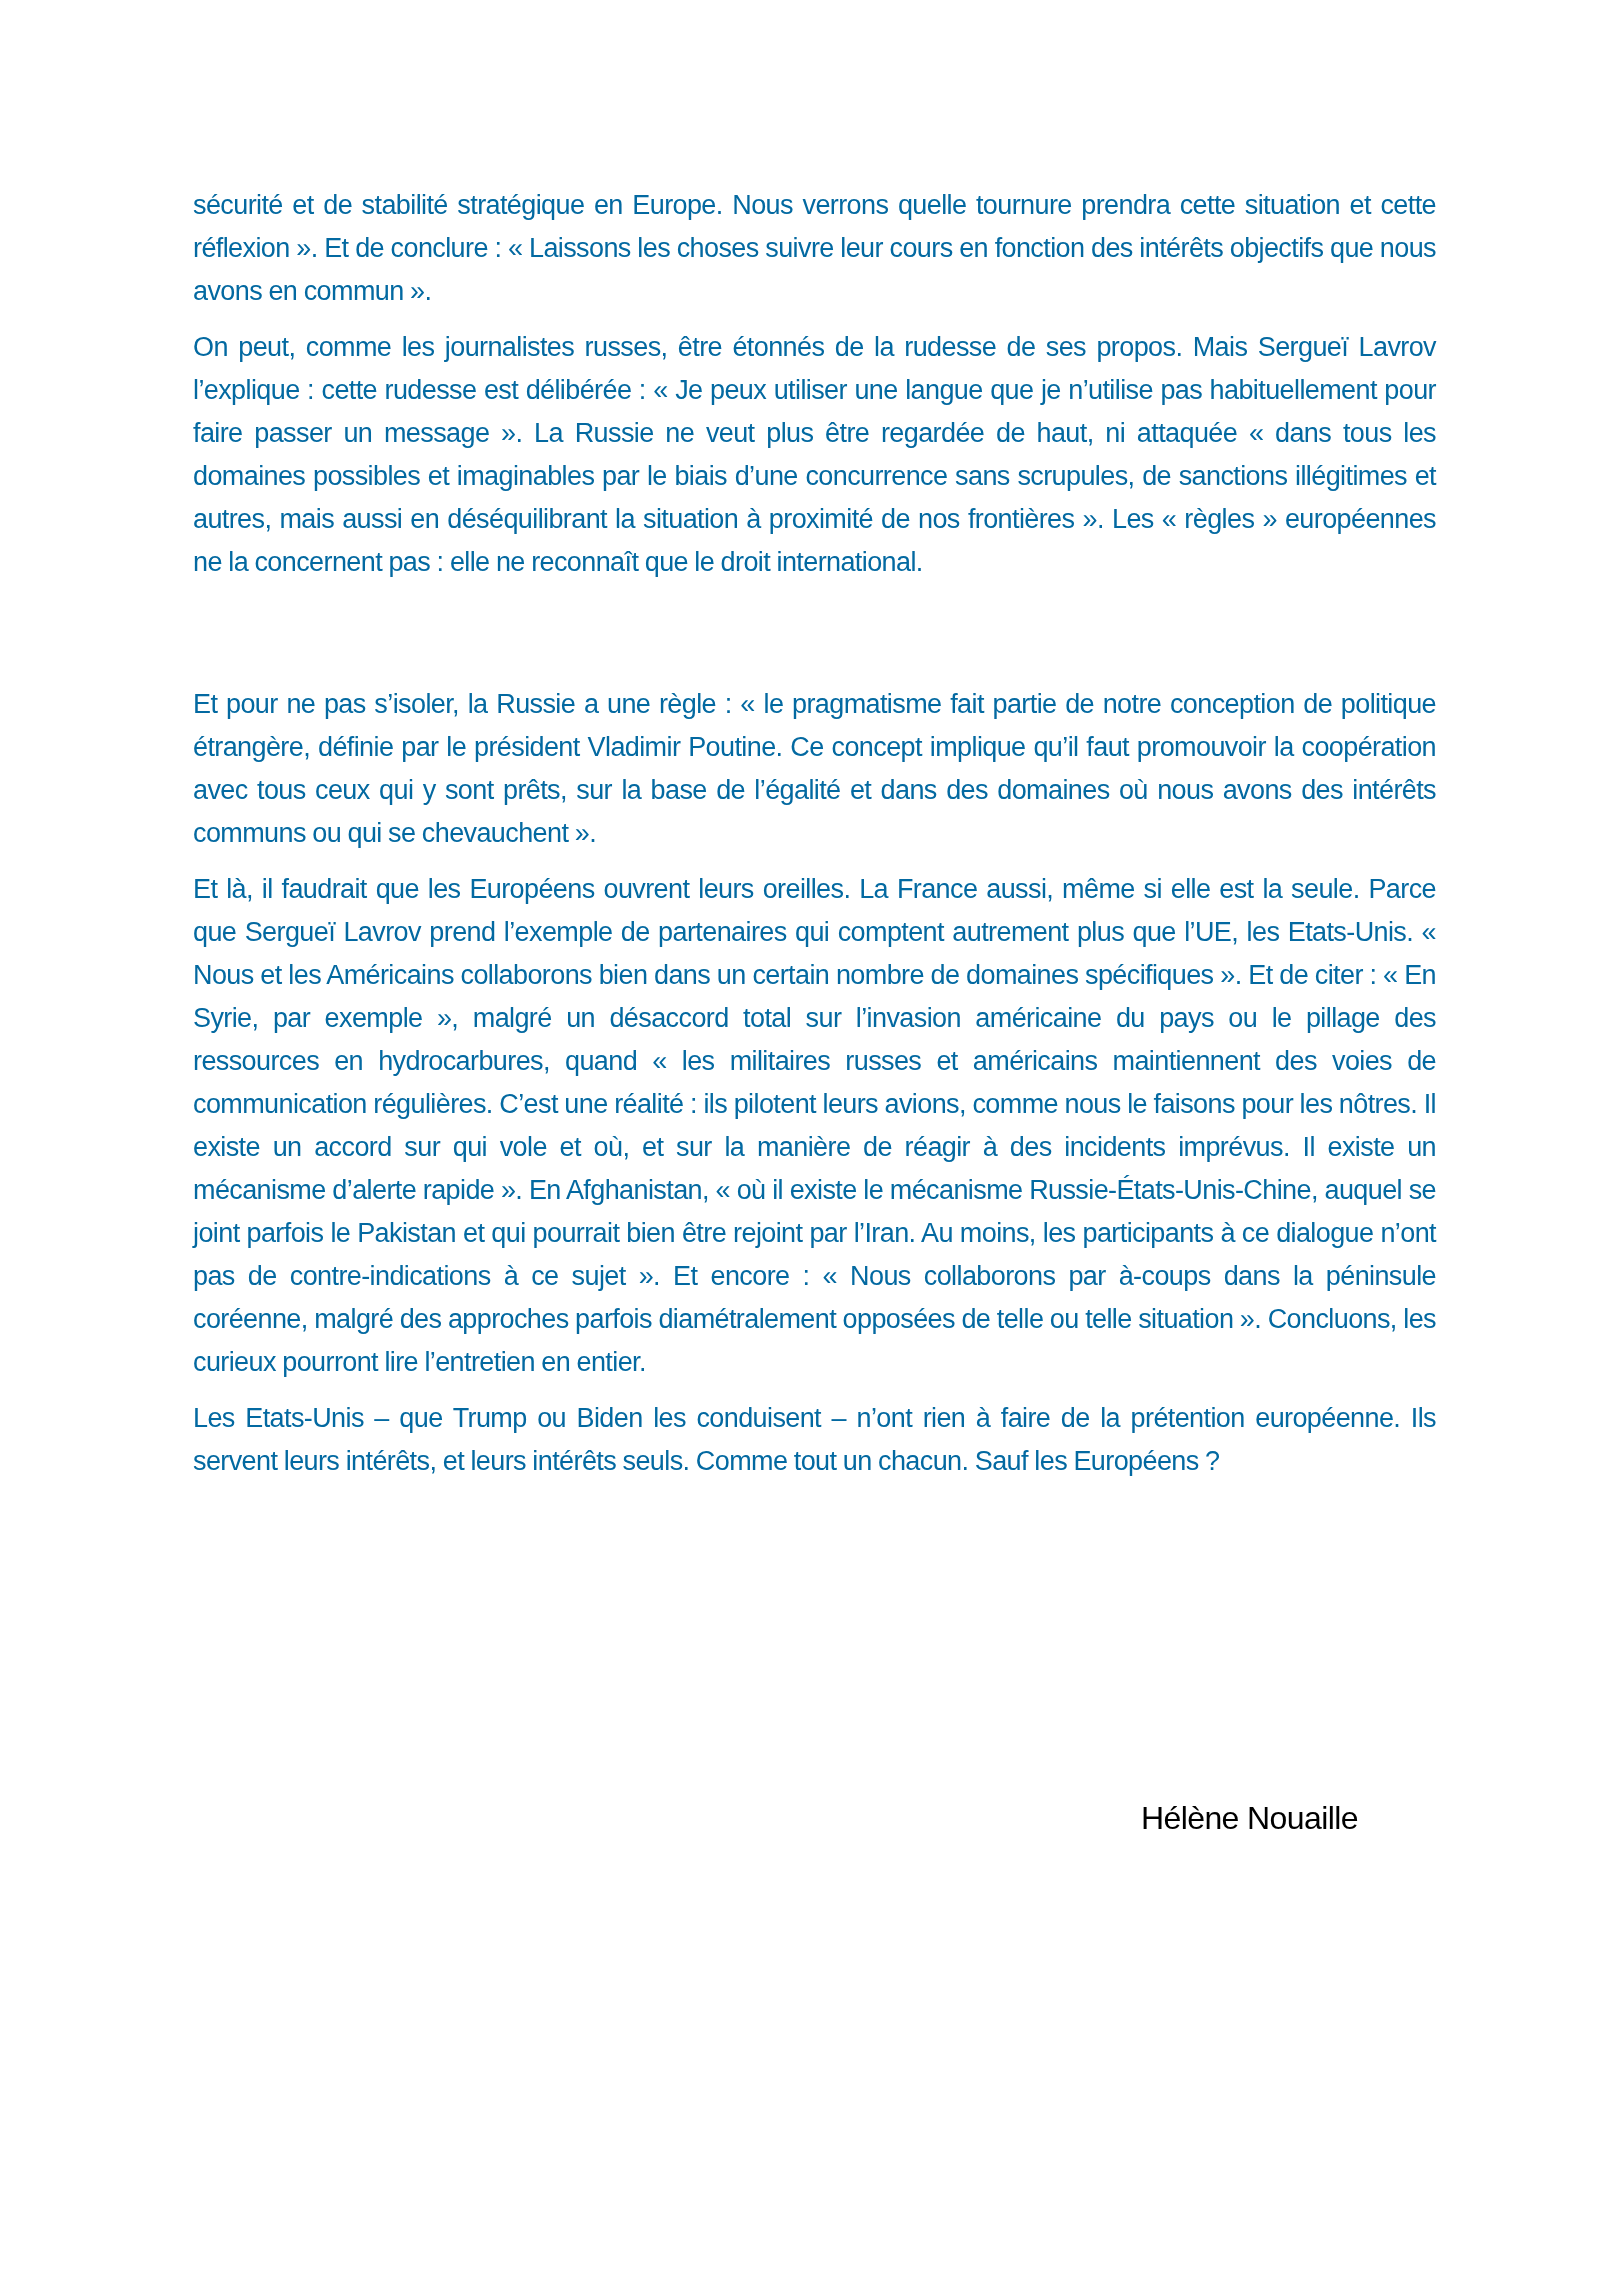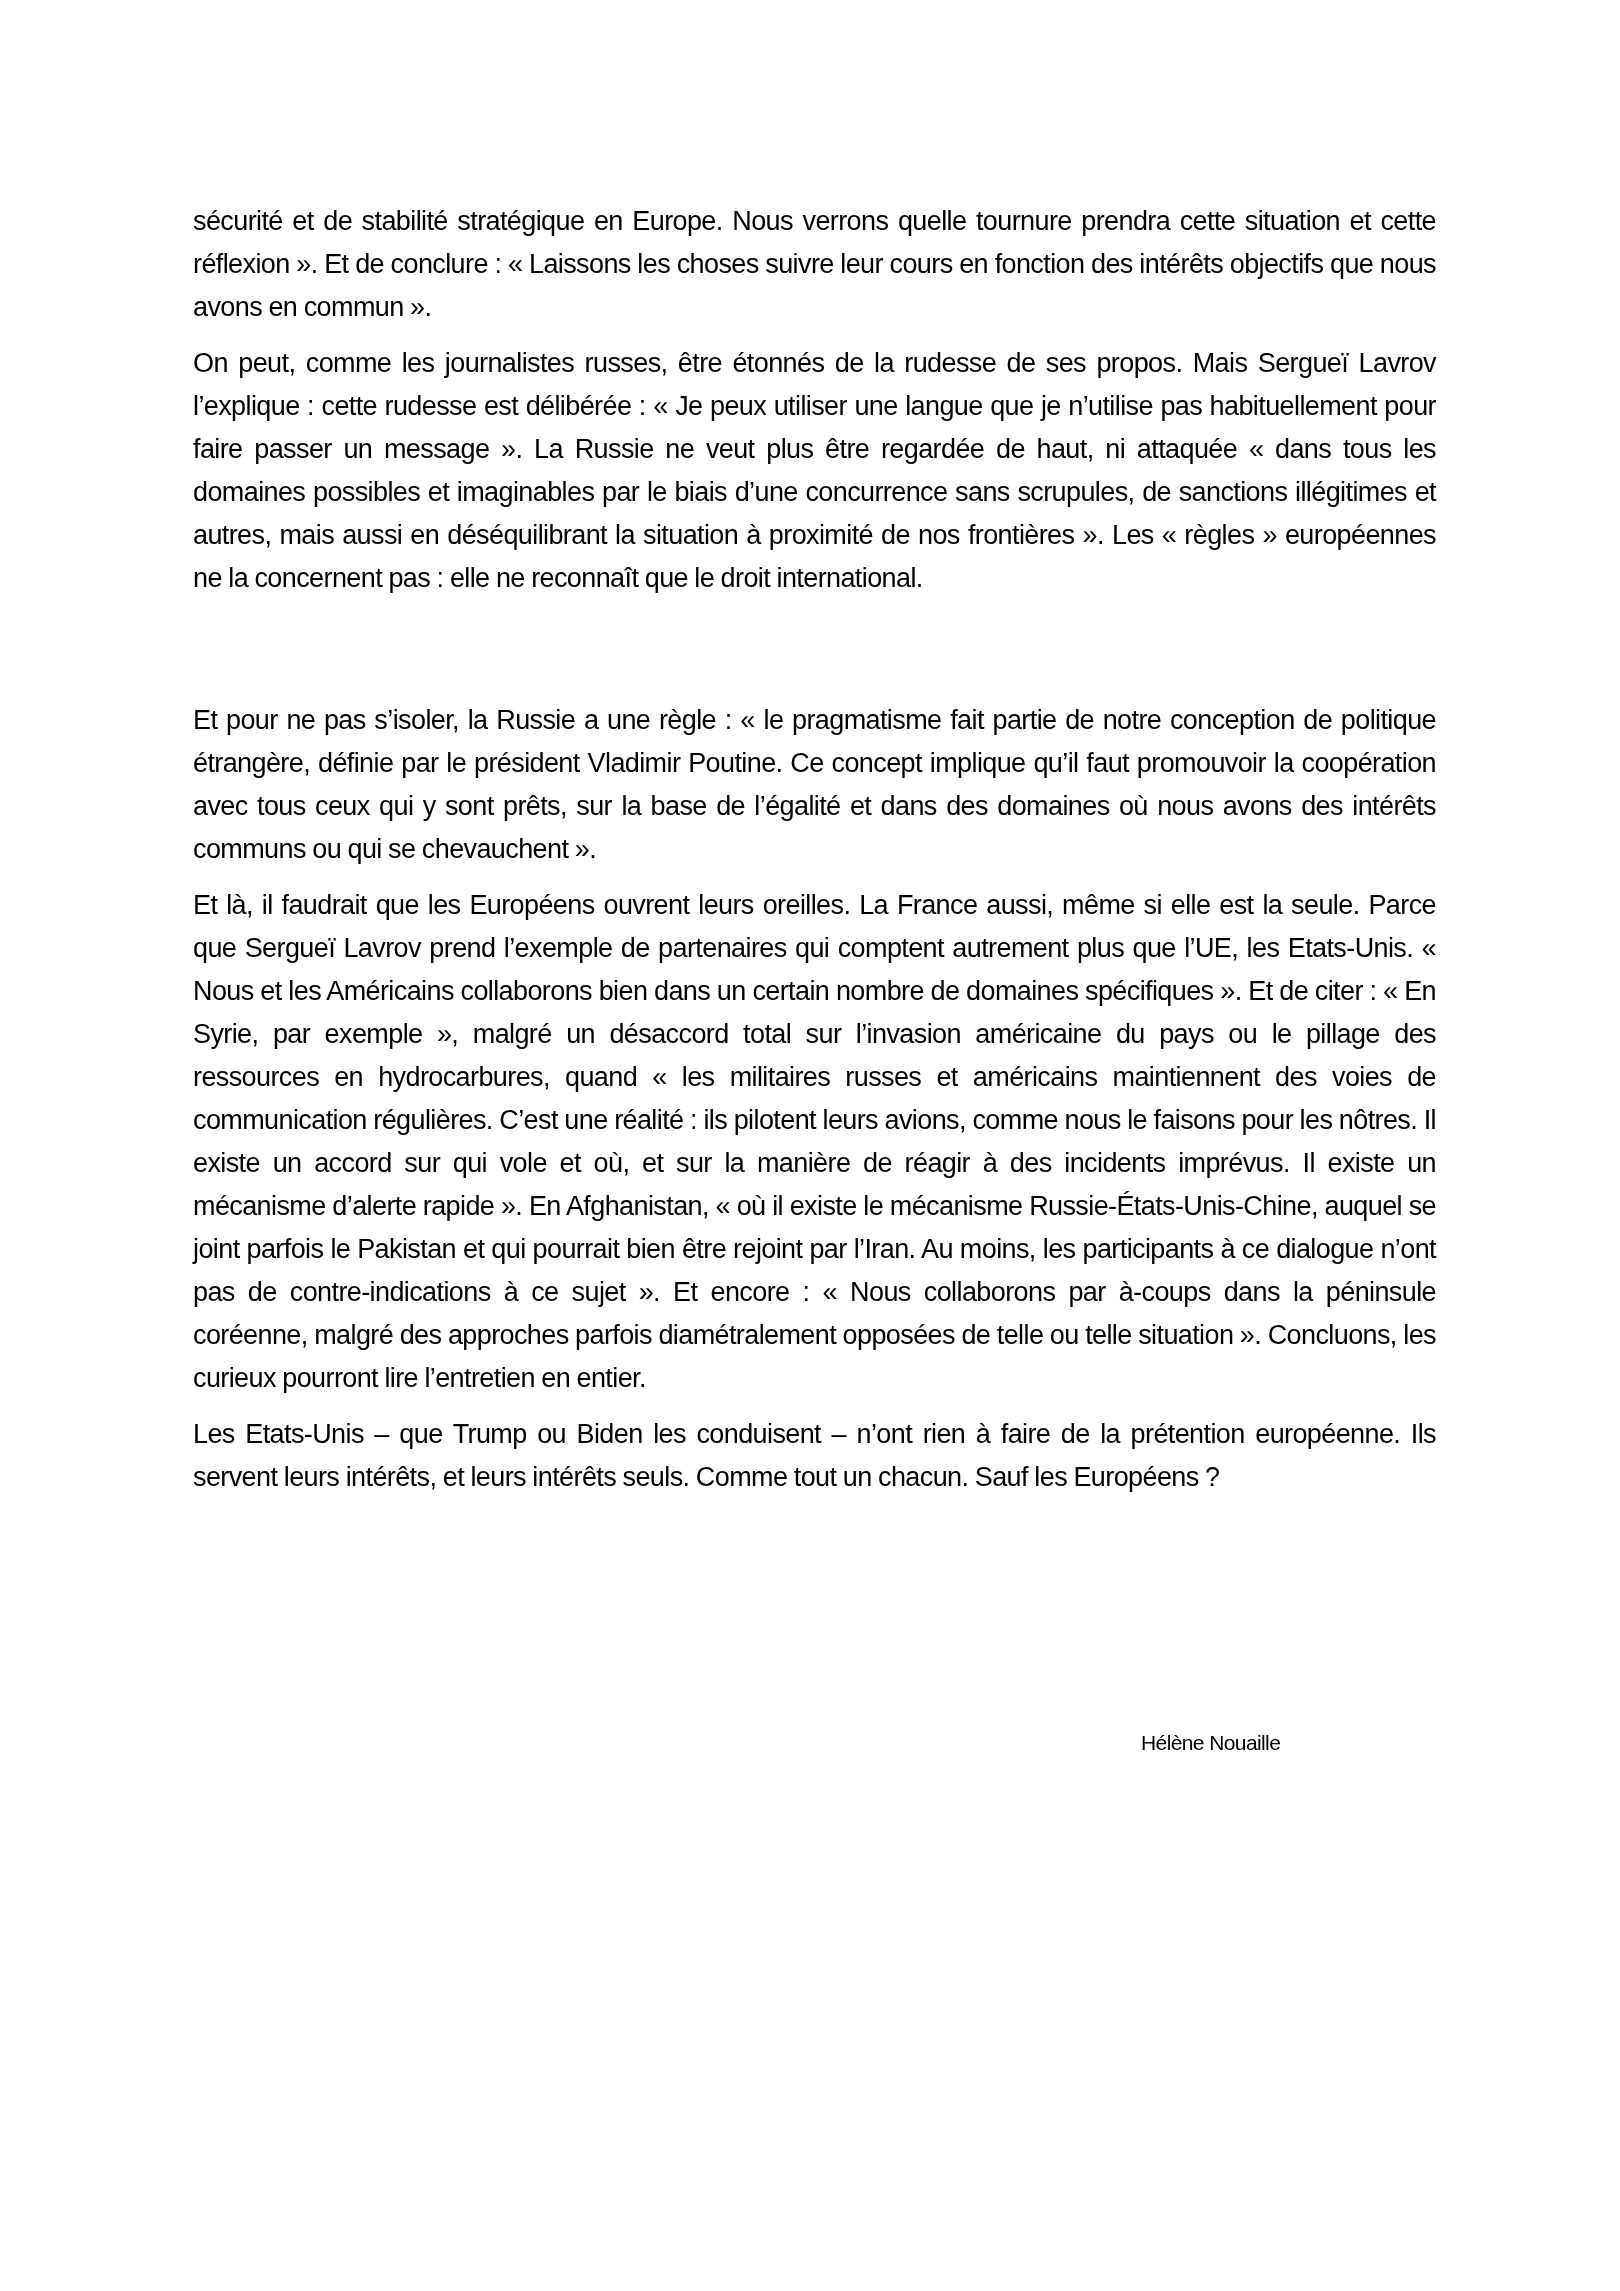--- a/index.html
+++ b/index.html
@@ -9,40 +9,40 @@
     }
     body {
       width: 1620px;
       height: 2292px;
       position: relative;
       overflow: hidden;
     }
     .page {
       position: absolute;
       left: 193px;
-      top: 200px;
+      top: 184px;
       width: 1243px;
       font-family: "Liberation Sans", sans-serif;
       font-size: 27px;
       line-height: 43px;
-      color: #000000;
+      color: #0369a1;
       letter-spacing: -0.6px;
       word-spacing: -0.5px;
     }
     .para {
       margin: 0 0 12.7px 0;
       text-align: justify;
     }
     .gap-large { height: 87px; }
     .signature {
       position: absolute;
       left: 1141px;
-      top: 1721px;
+      top: 1797px;
       font-family: "Liberation Sans", sans-serif;
-      font-size: 21px;
+      font-size: 32px;
       line-height: 43px;
       color: #000000;
       letter-spacing: -0.6px;
     }
   </style>
 </head>
 <body>
 
 <div class="page">
   <p class="para">sécurité et de stabilité stratégique en Europe. Nous verrons quelle tournure prendra cette situation et cette réflexion ». Et de conclure : « Laissons les choses suivre leur cours en fonction des intérêts objectifs que nous avons en commun ».</p>

